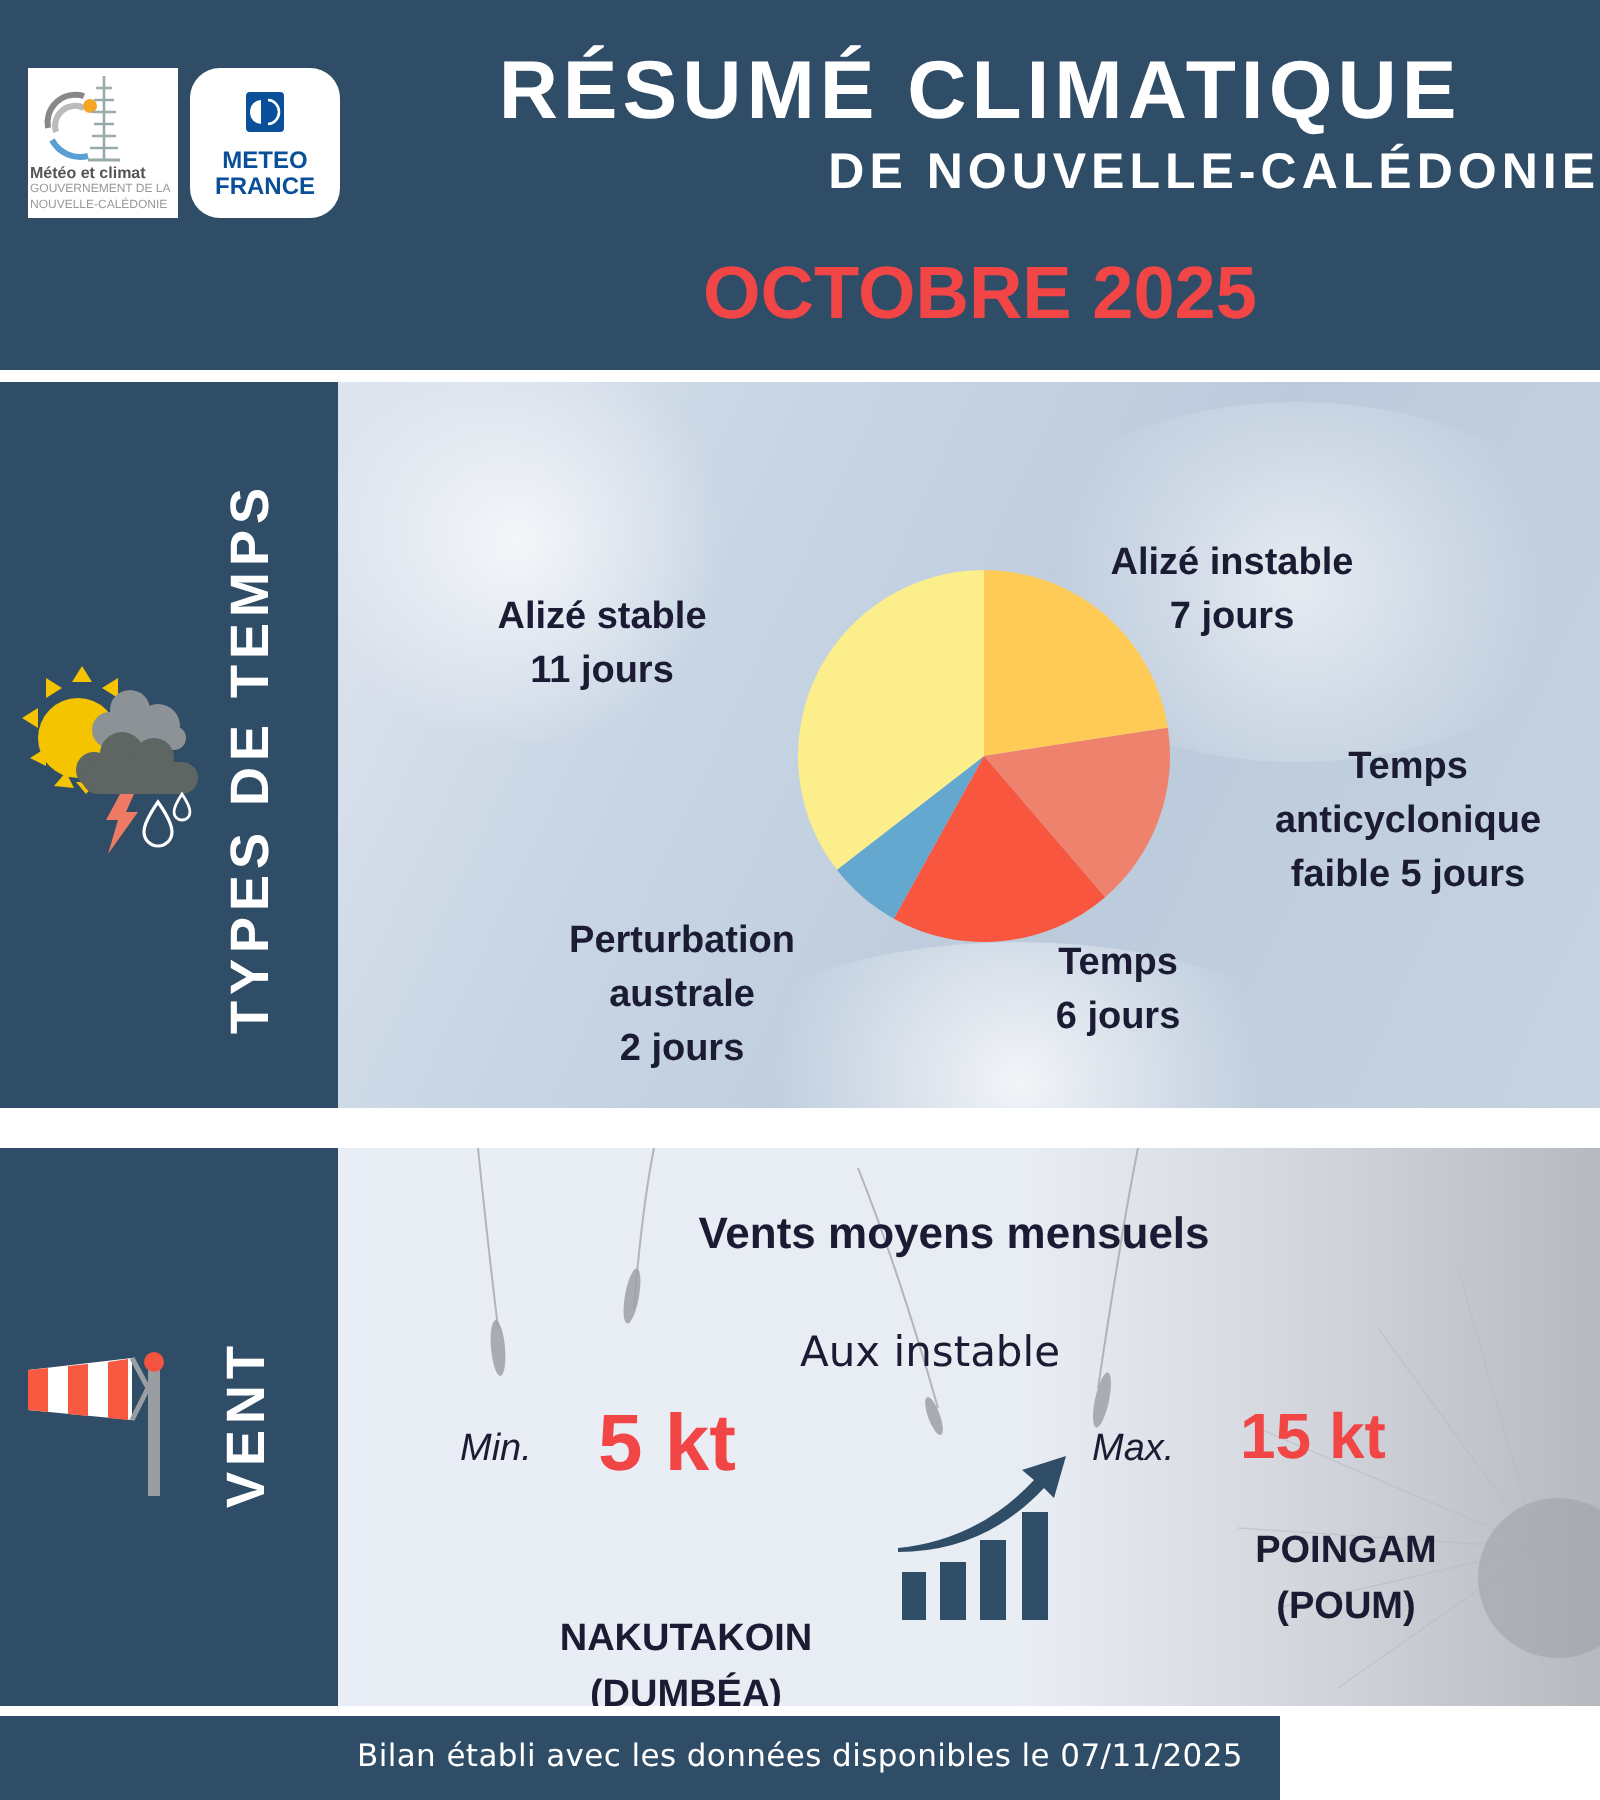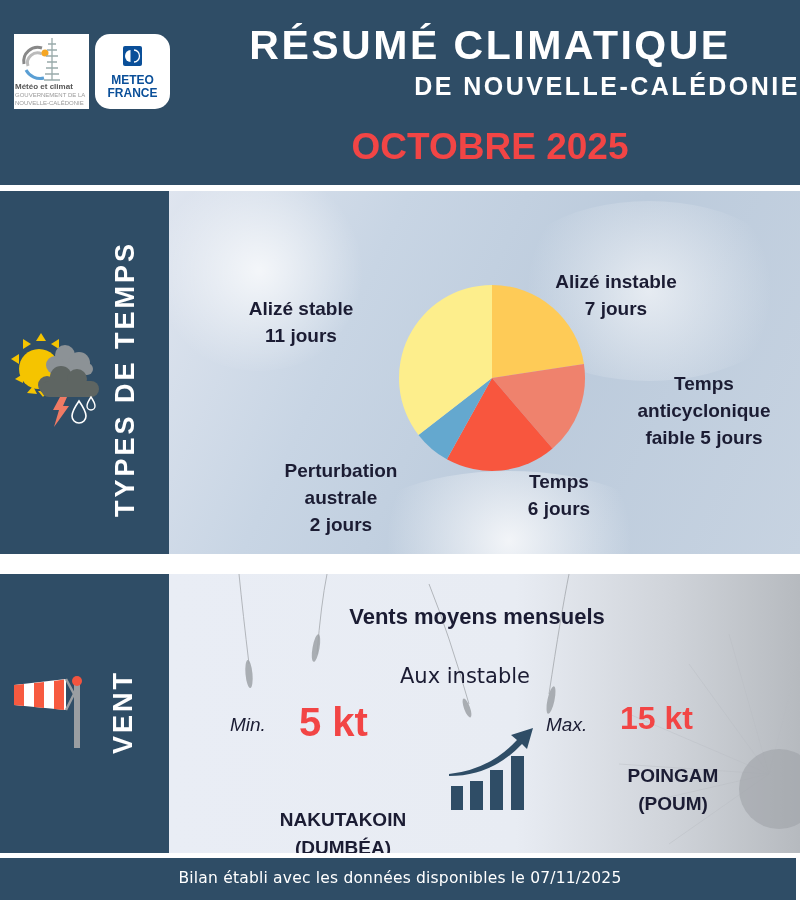--- a/index.html
+++ b/index.html
@@ -23,21 +23,21 @@
   .side1 { top: 191px; height: 363px; }
   .side2 { top: 574px; height: 279px; }
   .vlabel { position: absolute; color: #ffffff; font-weight: bold; letter-spacing: 3px; white-space: nowrap; transform-origin: center center; transform: rotate(-90deg); }
 
   .panel { position: absolute; left: 169px; width: 631px; overflow: hidden; }
   .panel1 { top: 191px; height: 363px; background: linear-gradient(115deg, #dfe5ef 0%, #c8d5e4 30%, #bccbdc 60%, #c7d3e1 100%); }
   .panel2 { top: 574px; height: 279px; background: linear-gradient(90deg, #e9edf5 0%, #e8ecf3 55%, #cfd3d9 80%, #b6babf 100%); }
 
   .lbl { position: absolute; font-weight: bold; color: #1b1c33; font-size: 19px; line-height: 27px; text-align: center; }
 
-  .footer { position: absolute; left: 0; top: 858px; width: 796px; height: 42px; background: #2f4d66; padding-left: 48px; }
+  .footer { position: absolute; left: 0; top: 858px; width: 640px; height: 42px; background: #2f4d66; padding-left: 48px; }
   .footer-text { position: absolute; left: 0; width: 800px; top: 11px; text-align: center; color: #ffffff; font-size: 15.5px; font-family: "DejaVu Sans", sans-serif; letter-spacing: 0.2px; }
 </style>
 </head>
 <body>
 
 <div class="header">
   <div class="logo-box logo-nc">
     <svg width="75" height="50" viewBox="0 0 75 50">
       <g fill="none" stroke-width="3">
         <path d="M28 14 A14 14 0 0 0 10 30" stroke="#888"></path>

